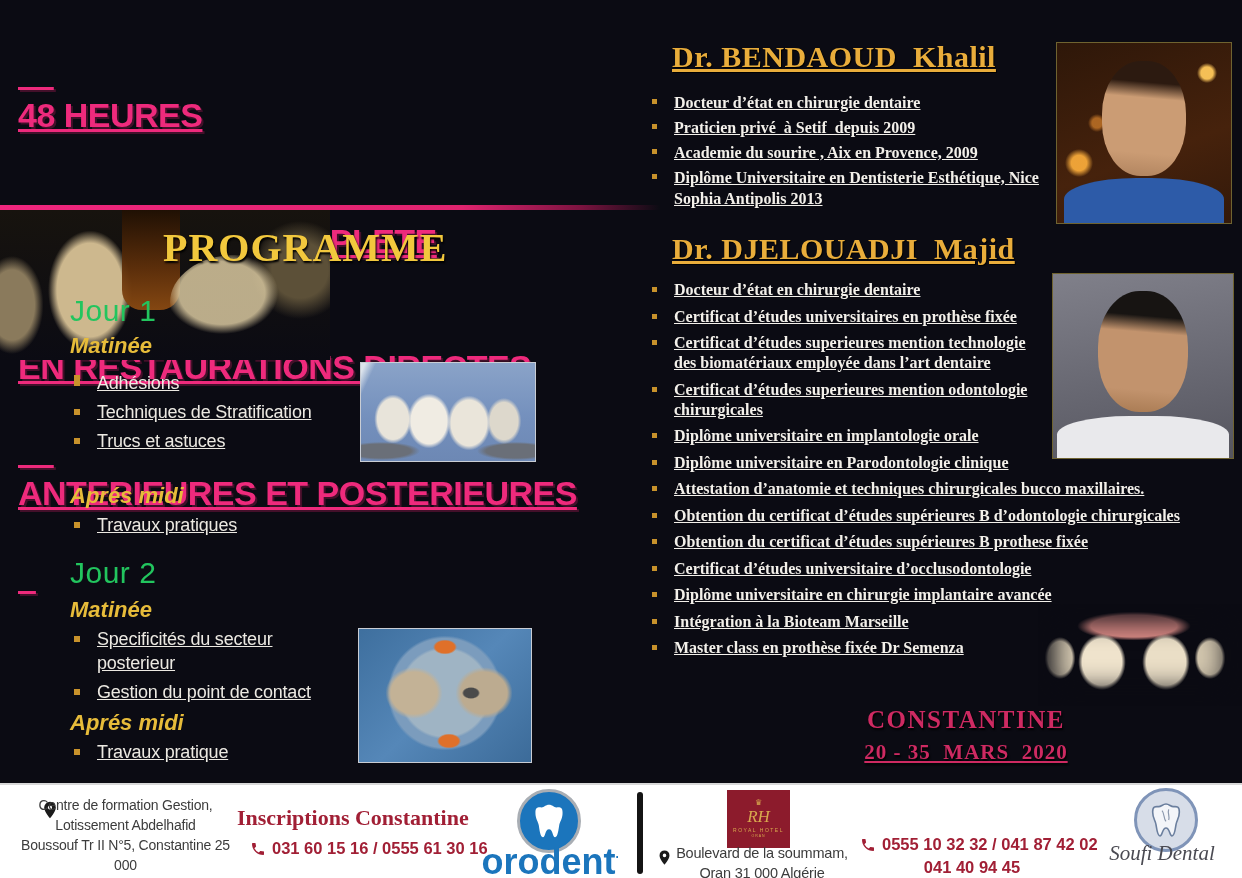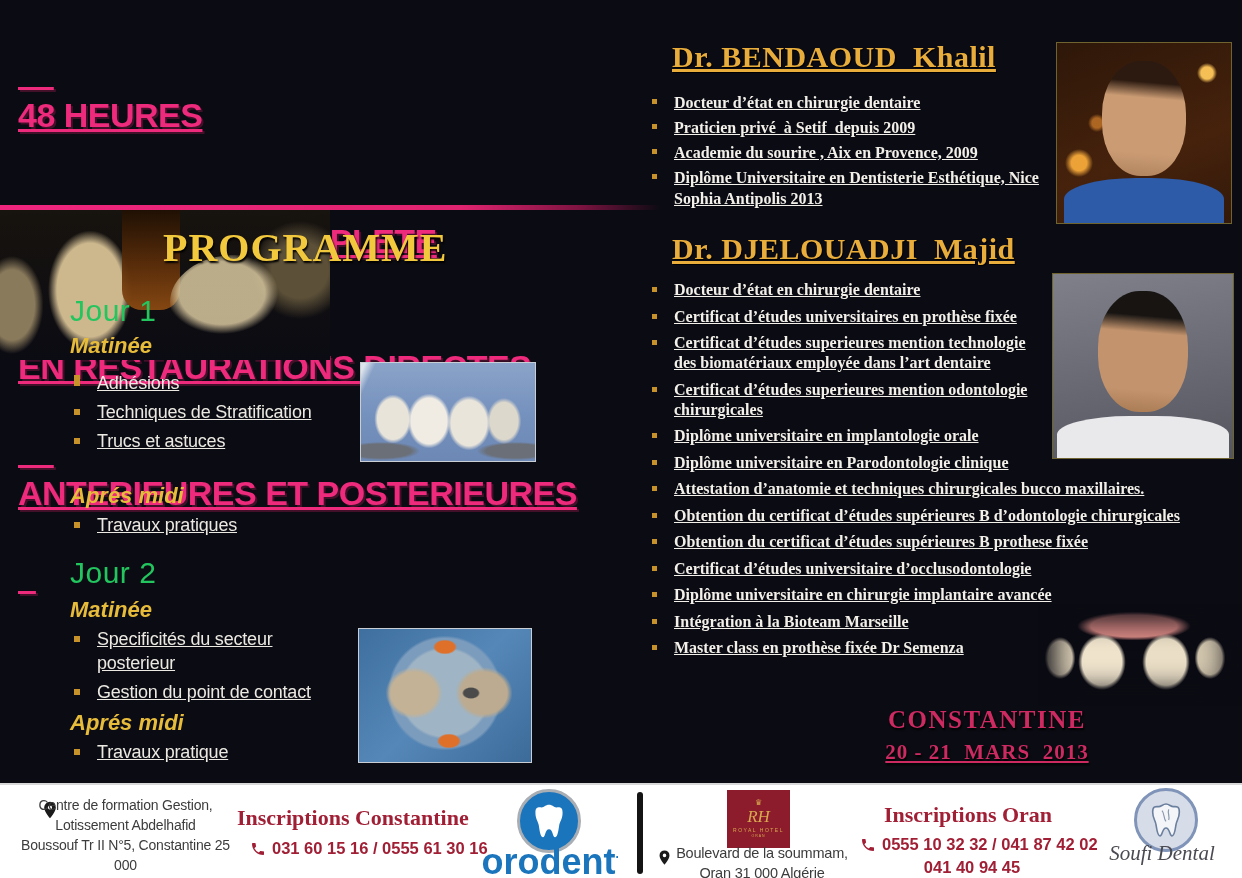--- a/index.html
+++ b/index.html
@@ -105,21 +105,21 @@
   #photo-teeth-br{left:1038px;top:604px;width:204px;height:102px;
     background:
       radial-gradient(ellipse 34px 40px at 64px 58px,#efe3cc 0 58%,rgba(239,227,204,0) 70%),
       radial-gradient(ellipse 34px 40px at 128px 58px,#eadec6 0 58%,rgba(234,222,198,0) 70%),
       radial-gradient(ellipse 22px 30px at 22px 54px,#d6cab2 0 55%,rgba(214,202,178,0) 70%),
       radial-gradient(ellipse 22px 30px at 172px 54px,#d2c6ae 0 55%,rgba(210,198,174,0) 70%),
       radial-gradient(ellipse 86px 22px at 96px 22px,#d98a84 0 50%,rgba(217,138,132,0) 66%);
     box-shadow:inset 0 0 26px 16px #0b0b13;}
 
   
-  #event{left:857px;top:706px;width:260px;text-align:center;font-family:"Liberation Serif",serif;font-weight:bold;}
+  #event{left:836px;top:706px;width:260px;text-align:center;font-family:"Liberation Serif",serif;font-weight:bold;}
   #event-city{font-size:25px;color:#ce2a62;letter-spacing:1.5px;text-shadow:1px 2px 2px #000;}
   #event-date{font-size:21px;color:#ce2a62;letter-spacing:1px;margin-top:6px;text-shadow:1px 2px 2px #000;}
 
   
   #footer{left:0;top:783px;width:1242px;height:95px;background:#ffffff;border-top:2px solid #d8d8d8;}
   #footer .abs{position:absolute;}
   .addr{color:#3c3c3c;font-size:14px;line-height:20px;text-align:center;letter-spacing:-0.2px;}
   #addr-constantine{left:8px;top:10px;width:235px;}
   .insc-title{font-family:"Liberation Serif",serif;font-weight:bold;color:#a11f35;font-size:22px;}
   #insc-const-title{left:237px;top:20px;}
@@ -237,21 +237,21 @@
   </div>
   <div id="photo-doc2" class="abs portrait">
     <div class="face"></div>
     <div class="shirt"></div>
   </div>
 
   <div id="photo-teeth-br" class="abs"></div>
 
   <div id="event" class="abs">
     <div id="event-city">CONSTANTINE</div>
-    <div id="event-date" class="prewrap">20 - 21  MARS  2013</div>
+    <div id="event-date" class="prewrap">20 - 35  MARS  2020</div>
   </div>
 
   <div id="footer" class="abs">
 
     <span id="pin1" class="abs">
       <svg width="20" height="24" viewBox="0 0 24 24" class="pin-svg">
           <path d="M12 2a7 7 0 0 0-7 7c0 5.25 7 13 7 13s7-7.75 7-13a7 7 0 0 0-7-7zm0 9.5a2.5 2.5 0 1 1 0-5 2.5 2.5 0 0 1 0 5z"></path>
         </svg>
     </span>
     <div id="addr-constantine" class="abs addr">
@@ -287,21 +287,20 @@
     <span id="pin2" class="abs">
       <svg width="17" height="21" viewBox="0 0 24 24" class="pin-svg">
           <path d="M12 2a7 7 0 0 0-7 7c0 5.25 7 13 7 13s7-7.75 7-13a7 7 0 0 0-7-7zm0 9.5a2.5 2.5 0 1 1 0-5 2.5 2.5 0 0 1 0 5z"></path>
         </svg>
     </span>
     <div id="addr-oran" class="abs addr">
       <div>Boulevard de la soummam,</div>
       <div>Oran 31 000 Algérie</div>
     </div>
 
-    <div id="insc-oran-title" class="abs insc-title">Inscriptions Oran</div>
     <div id="insc-oran-phones" class="abs phone-row">
       <svg width="16" height="16" viewBox="0 0 24 24" class="phone-svg">
           <path d="M6.62 10.79a15.1 15.1 0 0 0 6.59 6.59l2.2-2.2a1 1 0 0 1 1.01-.25c1.12.37 2.33.57 3.58.57a1 1 0 0 1 1 1V20a1 1 0 0 1-1 1A17 17 0 0 1 3 4a1 1 0 0 1 1-1h3.5a1 1 0 0 1 1 1c0 1.25.2 2.46.57 3.58a1 1 0 0 1-.25 1.01l-2.2 2.2z"></path>
         </svg>
       <span>0555 10 32 32 / 041 87 42 02</span>
     </div>
     <div id="insc-oran-phones2" class="abs">041 40 94 45</div>
 
     <div id="soufi-circle" class="abs">
       <svg width="32" height="38" viewBox="0 0 24 28">

